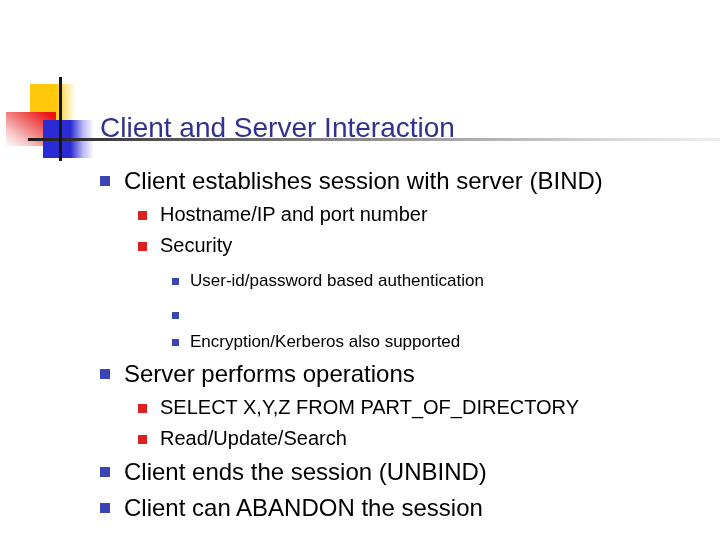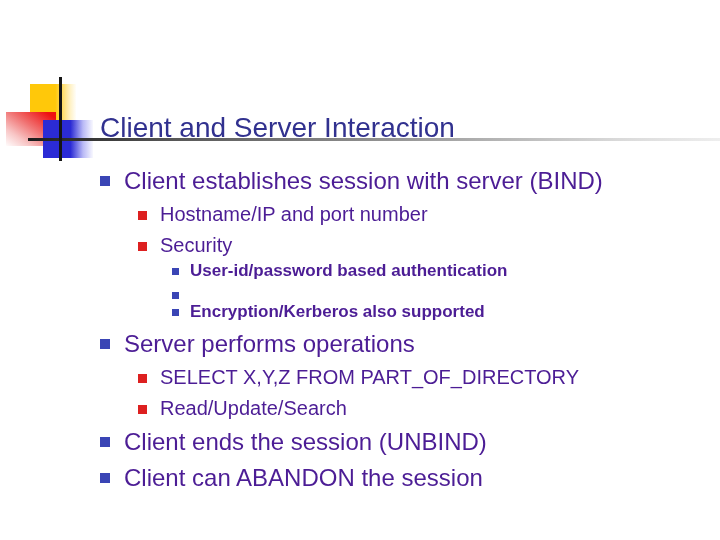--- a/index.html
+++ b/index.html
@@ -35,28 +35,28 @@
     font-size:28px;line-height:44px;color:var(--title-color);
     letter-spacing:0px;white-space:nowrap;
   }
   .rule{
     position:absolute;left:28px;top:138px;width:692px;height:3px;
     background:linear-gradient(90deg,#1c1c1c 0%,#555 20%,#999 55%,#d9d9d9 85%,#eeeeee 100%);
     z-index:4;
   }
   
   .content{position:absolute;left:100px;top:166px;width:600px;}
-  .li{display:flex;align-items:flex-start;color:#4c1d95;}
+  .li{display:flex;align-items:flex-start;color:#000000;}
   .li .bullet{flex:0 0 auto;}
   .l1{font-size:24px;line-height:30px;margin-top:6px;}
   .l1:first-child{margin-top:0;}
   .l1 .bullet{width:10px;height:10px;margin:10px 14px 0 0;background:var(--bullet-blue);}
   .l2{font-size:20px;line-height:26px;margin-top:5px;margin-left:38px;}
   .l2 .bullet{width:9px;height:9px;margin:10px 13px 0 0;background:var(--bullet-red);}
-  .l3{font-size:17px;line-height:22px;margin-top:2px;margin-left:72px;font-weight:bold;}
+  .l3{font-size:17px;line-height:22px;margin-top:12px;margin-left:72px;}
   .l3 .bullet{width:7px;height:7px;margin:8px 11px 0 0;background:var(--bullet-blue);}
   .txt{white-space:nowrap;}
 </style>
 </head>
 <body style="--title-color: #31318F; --bullet-blue: #3A45B5; --bullet-red: #DD2020; --accent-yellow: #FFC80A; --accent-red: #EE1111; --accent-blue: #2B2BD5;">
 
 <div class="logo">
   <div class="sq-yellow"></div>
   <div class="sq-red"></div>
   <div class="sq-blue"></div>

